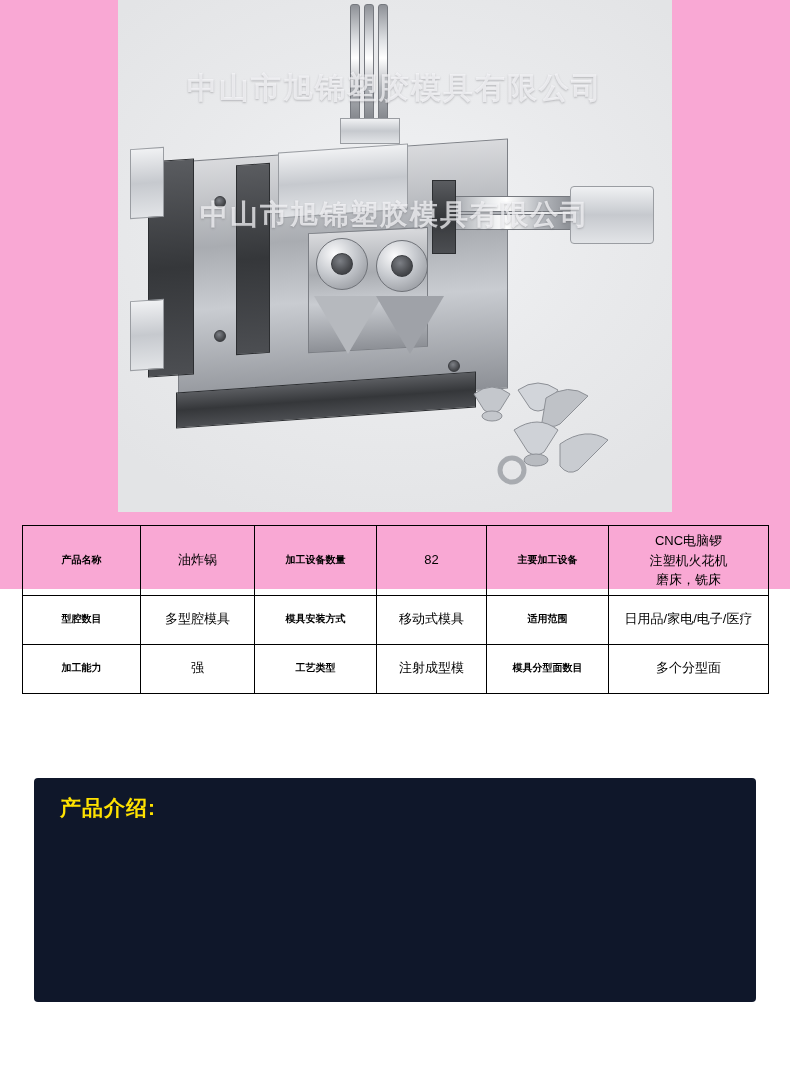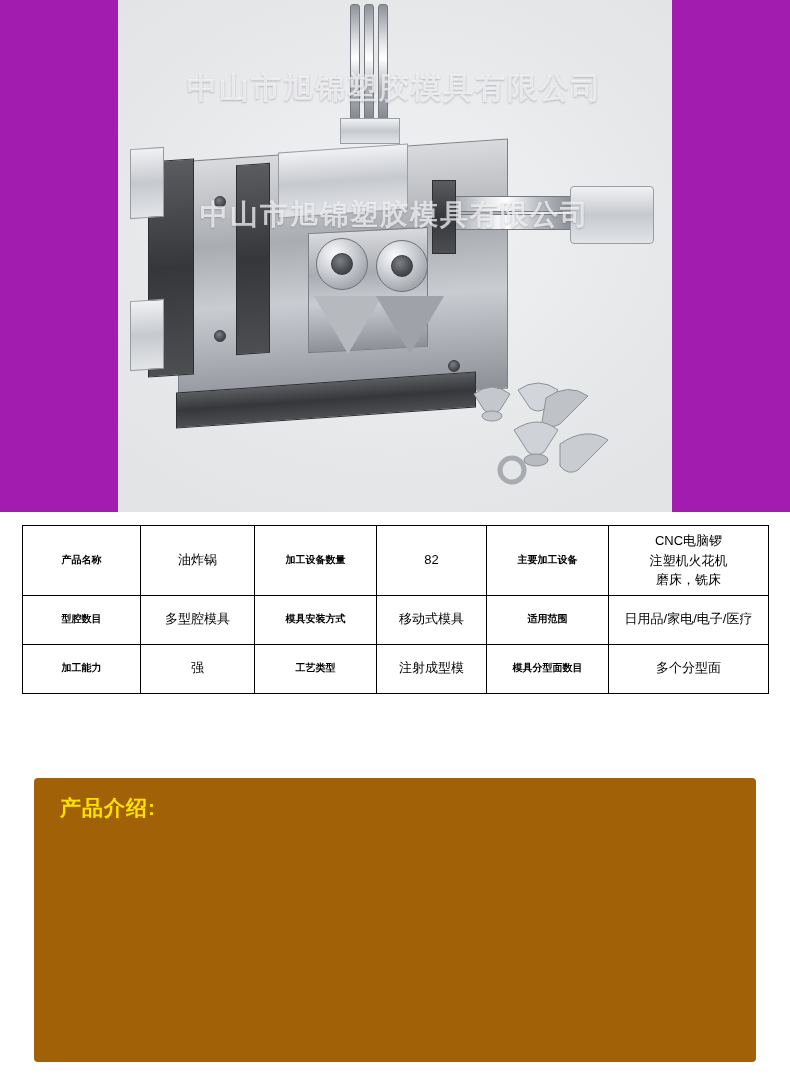--- a/index.html
+++ b/index.html
@@ -13,22 +13,22 @@
     font-family: "Liberation Sans", sans-serif;
     color: #000;
     position: relative;
     overflow: hidden;
   }
 
   
   .hero {
     position: relative;
     width: 790px;
-    height: 512px;
-    background: #a21caf;
+    height: 589px;
+    background: #f9a8d4;
     overflow: hidden;
   }
   .hero-photo {
     position: absolute;
     left: 118px;
     top: 0px;
     width: 554px;
     height: 512px;
     background:
       radial-gradient(ellipse 70% 60% at 50% 45%, #f2f3f5 0%, #e9eaec 55%, #e3e4e6 100%);
@@ -137,22 +137,22 @@
   .col4 { width: 110px; }
   .col5 { width: 122px; }
   .col6 { width: 160px; }
 
   
   .intro {
     position: absolute;
     left: 34px;
     top: 778px;
     width: 722px;
-    height: 284px;
-    background: #a16207;
+    height: 224px;
+    background: #0f172a;
     border-radius: 4px;
     box-sizing: border-box;
     padding: 16px 24px 14px 26px;
   }
   .intro-title {
     color: #ffe200;
     font-size: 21px;
     font-weight: bold;
     letter-spacing: 1px;
     margin: 0 0 6px 0;

